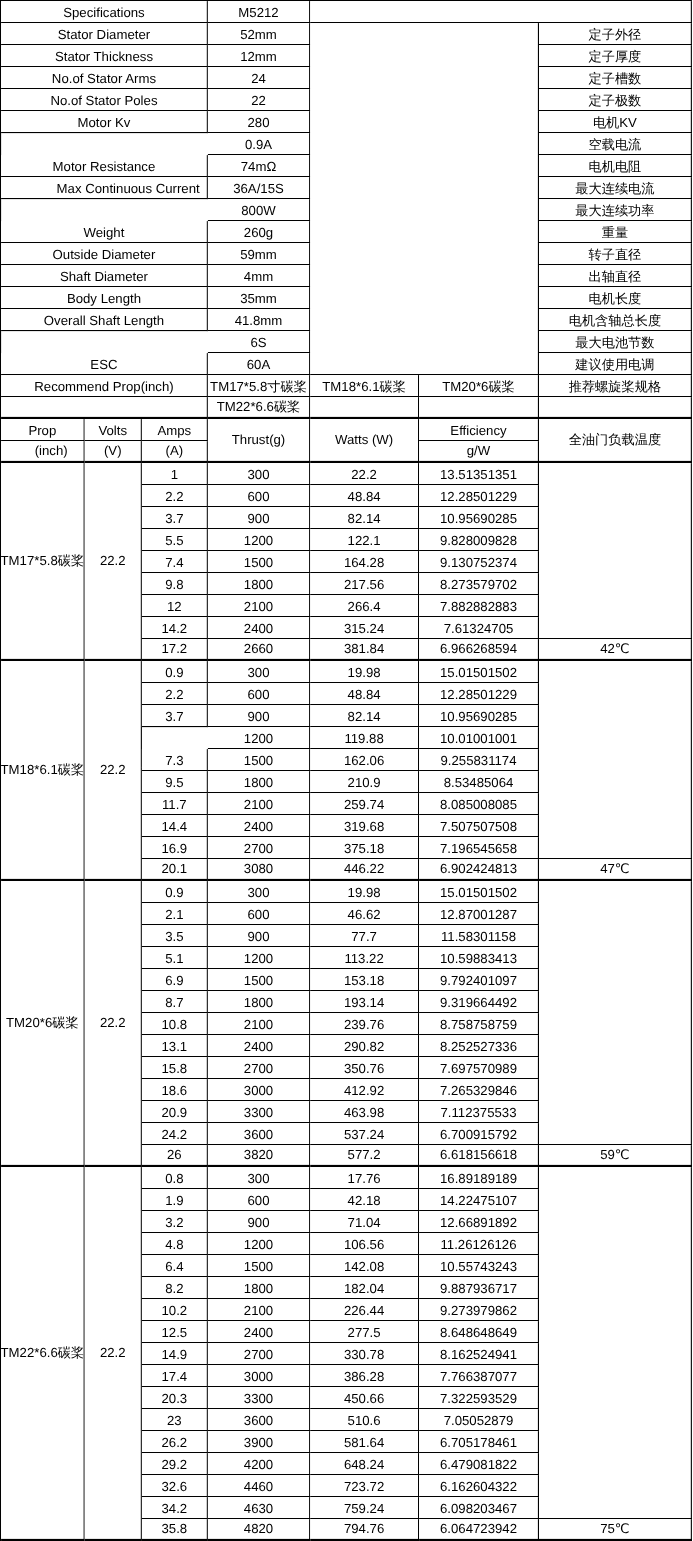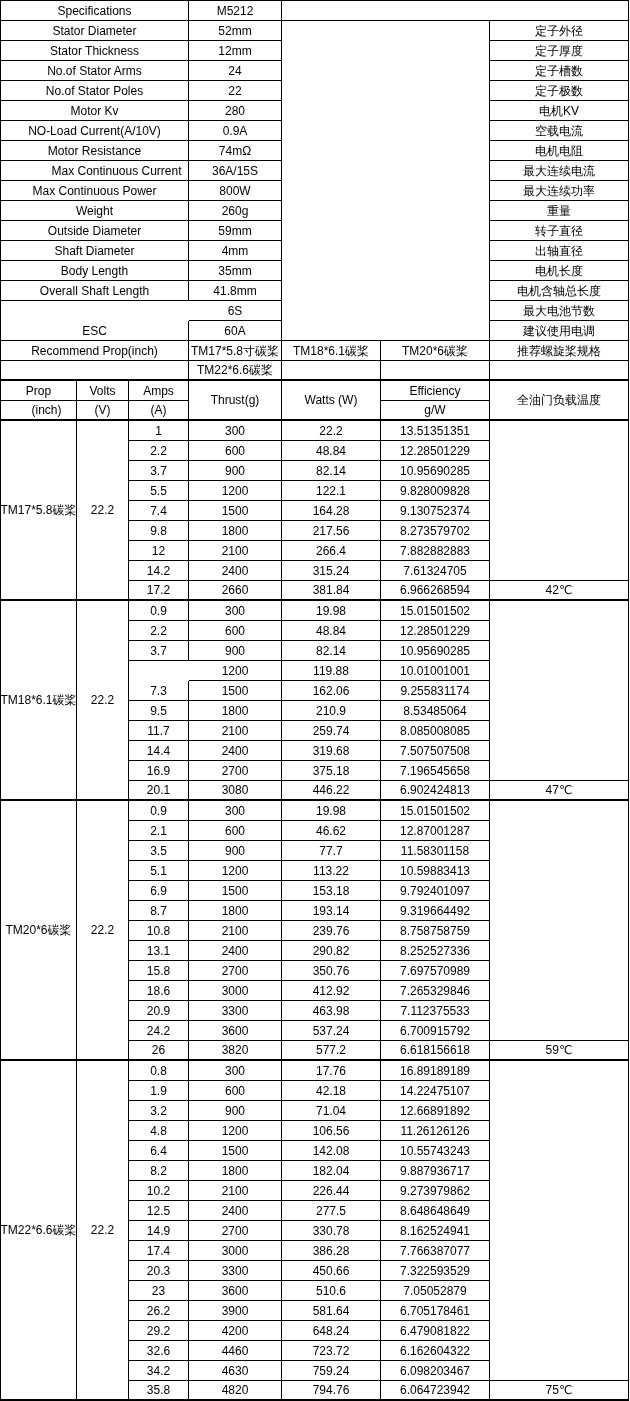--- a/index.html
+++ b/index.html
@@ -48,30 +48,28 @@
     <div class="c" style="grid-area: 3 / 7 / span 1 / span 1;">定子厚度</div>
     <div class="c" style="grid-area: 4 / 1 / span 1 / span 3;">No.of Stator Arms</div>
     <div class="c" style="grid-area: 4 / 4 / span 1 / span 1;">24</div>
     <div class="c" style="grid-area: 4 / 7 / span 1 / span 1;">定子槽数</div>
     <div class="c" style="grid-area: 5 / 1 / span 1 / span 3;">No.of Stator Poles</div>
     <div class="c" style="grid-area: 5 / 4 / span 1 / span 1;">22</div>
     <div class="c" style="grid-area: 5 / 7 / span 1 / span 1;">定子极数</div>
     <div class="c" style="grid-area: 6 / 1 / span 1 / span 3;">Motor Kv</div>
     <div class="c" style="grid-area: 6 / 4 / span 1 / span 1;">280</div>
     <div class="c" style="grid-area: 6 / 7 / span 1 / span 1;">电机KV</div>
-    <div class="c" style="grid-area: 7 / 1 / span 1 / span 3;">NO-Load Current(A/10V)</div>
     <div class="c" style="grid-area: 7 / 4 / span 1 / span 1;">0.9A</div>
     <div class="c" style="grid-area: 7 / 7 / span 1 / span 1;">空载电流</div>
     <div class="c" style="grid-area: 8 / 1 / span 1 / span 3;">Motor Resistance</div>
     <div class="c" style="grid-area: 8 / 4 / span 1 / span 1;">74mΩ</div>
     <div class="c" style="grid-area: 8 / 7 / span 1 / span 1;">电机电阻</div>
     <div class="c" style="grid-area: 9 / 1 / span 1 / span 3; padding-left: 44px;">Max Continuous Current</div>
     <div class="c" style="grid-area: 9 / 4 / span 1 / span 1;">36A/15S</div>
     <div class="c" style="grid-area: 9 / 7 / span 1 / span 1;">最大连续电流</div>
-    <div class="c" style="grid-area: 10 / 1 / span 1 / span 3;">Max Continuous Power</div>
     <div class="c" style="grid-area: 10 / 4 / span 1 / span 1;">800W</div>
     <div class="c" style="grid-area: 10 / 7 / span 1 / span 1;">最大连续功率</div>
     <div class="c" style="grid-area: 11 / 1 / span 1 / span 3;">Weight</div>
     <div class="c" style="grid-area: 11 / 4 / span 1 / span 1;">260g</div>
     <div class="c" style="grid-area: 11 / 7 / span 1 / span 1;">重量</div>
     <div class="c" style="grid-area: 12 / 1 / span 1 / span 3;">Outside Diameter</div>
     <div class="c" style="grid-area: 12 / 4 / span 1 / span 1;">59mm</div>
     <div class="c" style="grid-area: 12 / 7 / span 1 / span 1;">转子直径</div>
     <div class="c" style="grid-area: 13 / 1 / span 1 / span 3;">Shaft Diameter</div>
     <div class="c" style="grid-area: 13 / 4 / span 1 / span 1;">4mm</div>

